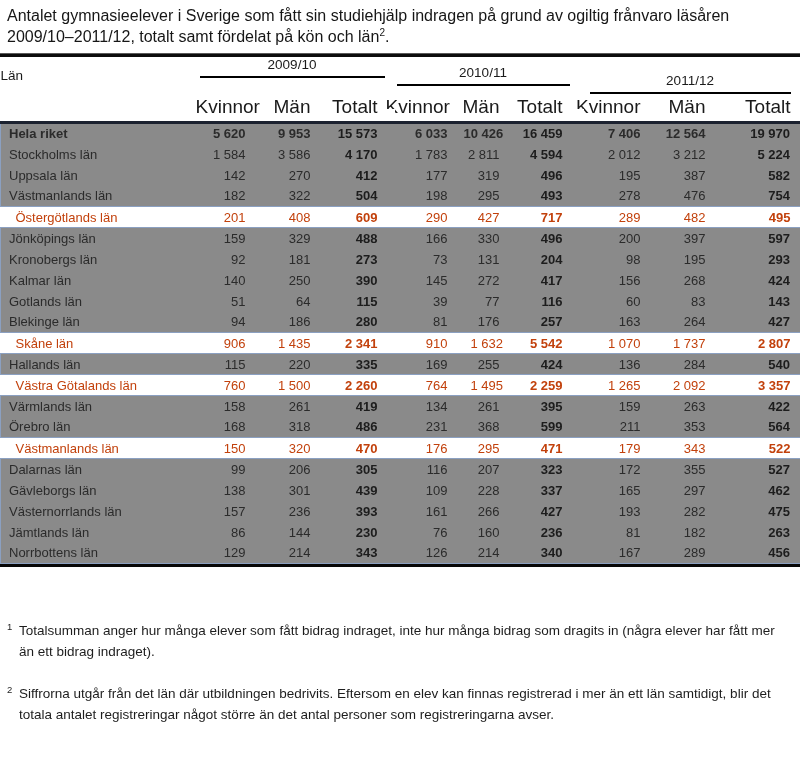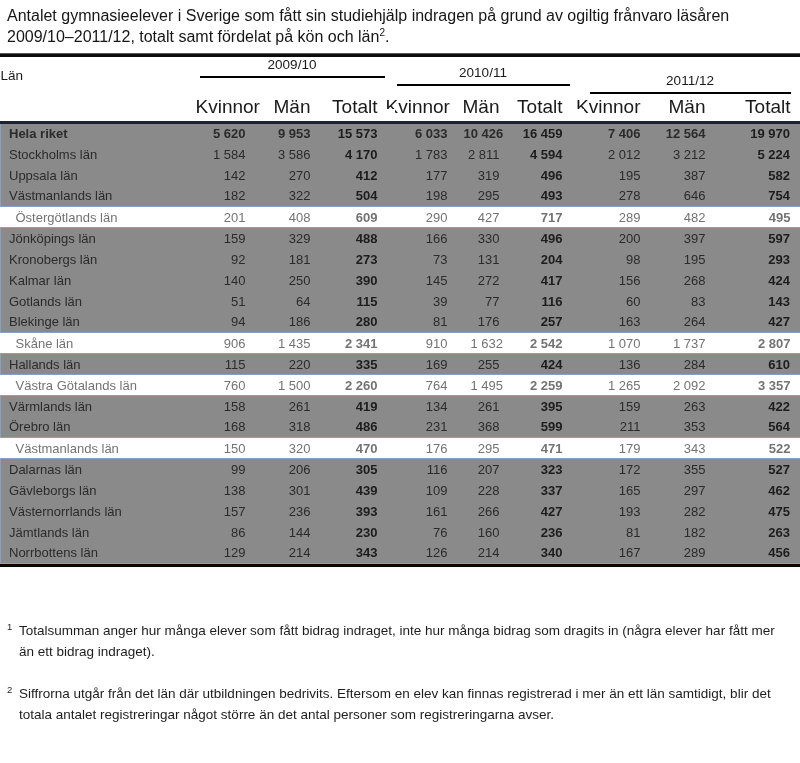--- a/index.html
+++ b/index.html
@@ -76,21 +76,21 @@
   tbody td:last-child { padding-right: 10px; }
   td.bold { font-weight: bold; }
   tr.total-row td { font-weight: bold; margin-left: 32px; }
 
   tr.shaded td { background: #8a8a8a; color: #2b2b2b; }
   tr.shaded td.bold { color: #1d1d1d; }
   tr.band-top td { border-top: 1.5px solid #8ba0c1; }
   tr.band-bottom td { border-bottom: 1.5px solid #8ba0c1; }
   tr.shaded td:first-child { border-left: 1.5px solid #8ba0c1; }
   tr.shaded td:last-child  { border-right: 1.5px solid #8ba0c1; }
-  tr.plain td { background: #ffffff; color: #737373; padding-left: 15px; }
+  tr.plain td { background: #ffffff; color: #c2410c; padding-left: 15px; }
 
   .rule-bottom { height: 0; border-top: 3px solid #070707; }
 
   
   .footnotes { margin-top: 54px; padding: 0 10px 0 6px; }
   .footnote {
     position: relative;
     padding-left: 13px;
     font-size: 13.5px;
     line-height: 1.55;
@@ -193,21 +193,21 @@
           </tr>
           <tr class="shaded band-bottom">
             <td class="name">Västmanlands län</td>
             <td class="num">182</td>
             <td class="num">322</td>
             <td class="num bold">504</td>
             <td class="num">198</td>
             <td class="num">295</td>
             <td class="num bold">493</td>
             <td class="num">278</td>
-            <td class="num">646</td>
+            <td class="num">476</td>
             <td class="num bold">754</td>
           </tr>
           <tr class="plain">
             <td class="name">Östergötlands län</td>
             <td class="num">201</td>
             <td class="num">408</td>
             <td class="num bold">609</td>
             <td class="num">290</td>
             <td class="num">427</td>
             <td class="num bold">717</td>
@@ -275,36 +275,36 @@
             <td class="num">264</td>
             <td class="num bold">427</td>
           </tr>
           <tr class="plain">
             <td class="name">Skåne län</td>
             <td class="num">906</td>
             <td class="num">1 435</td>
             <td class="num bold">2 341</td>
             <td class="num">910</td>
             <td class="num">1 632</td>
-            <td class="num bold">2 542</td>
+            <td class="num bold">5 542</td>
             <td class="num">1 070</td>
             <td class="num">1 737</td>
             <td class="num bold">2 807</td>
           </tr>
           <tr class="shaded band-top band-bottom">
             <td class="name">Hallands län</td>
             <td class="num">115</td>
             <td class="num">220</td>
             <td class="num bold">335</td>
             <td class="num">169</td>
             <td class="num">255</td>
             <td class="num bold">424</td>
             <td class="num">136</td>
             <td class="num">284</td>
-            <td class="num bold">610</td>
+            <td class="num bold">540</td>
           </tr>
           <tr class="plain">
             <td class="name">Västra Götalands län</td>
             <td class="num">760</td>
             <td class="num">1 500</td>
             <td class="num bold">2 260</td>
             <td class="num">764</td>
             <td class="num">1 495</td>
             <td class="num bold">2 259</td>
             <td class="num">1 265</td>

